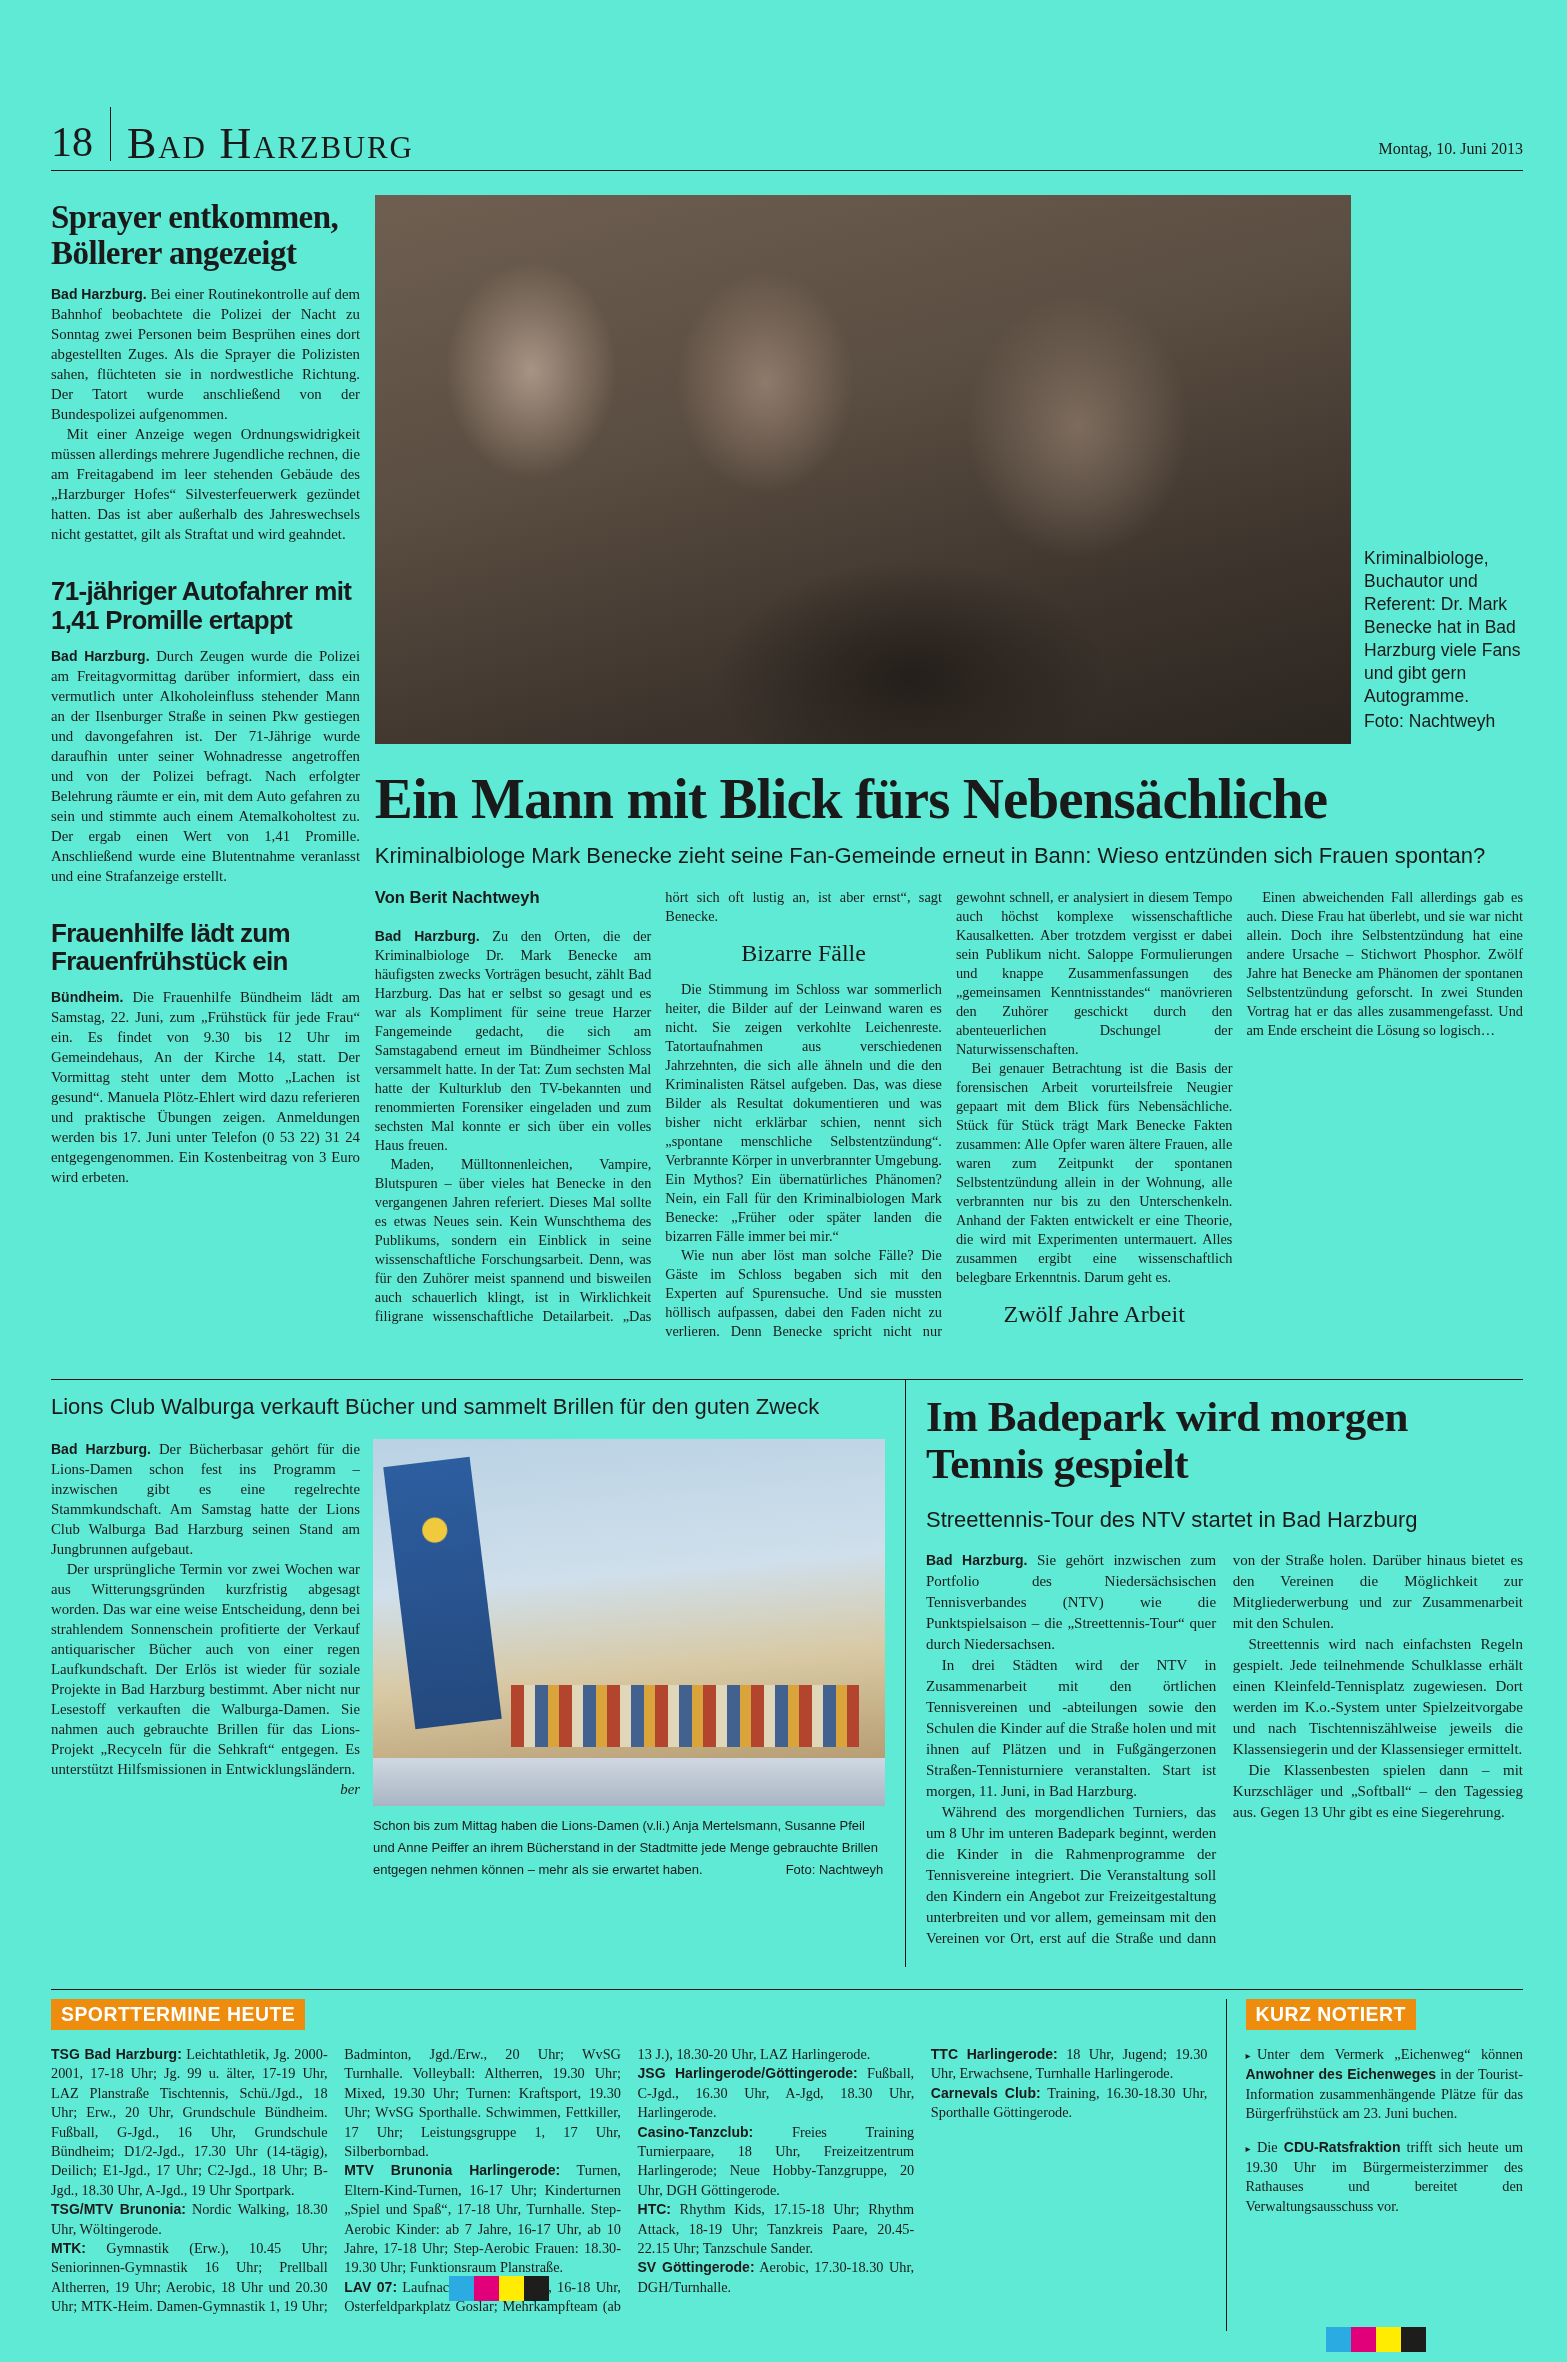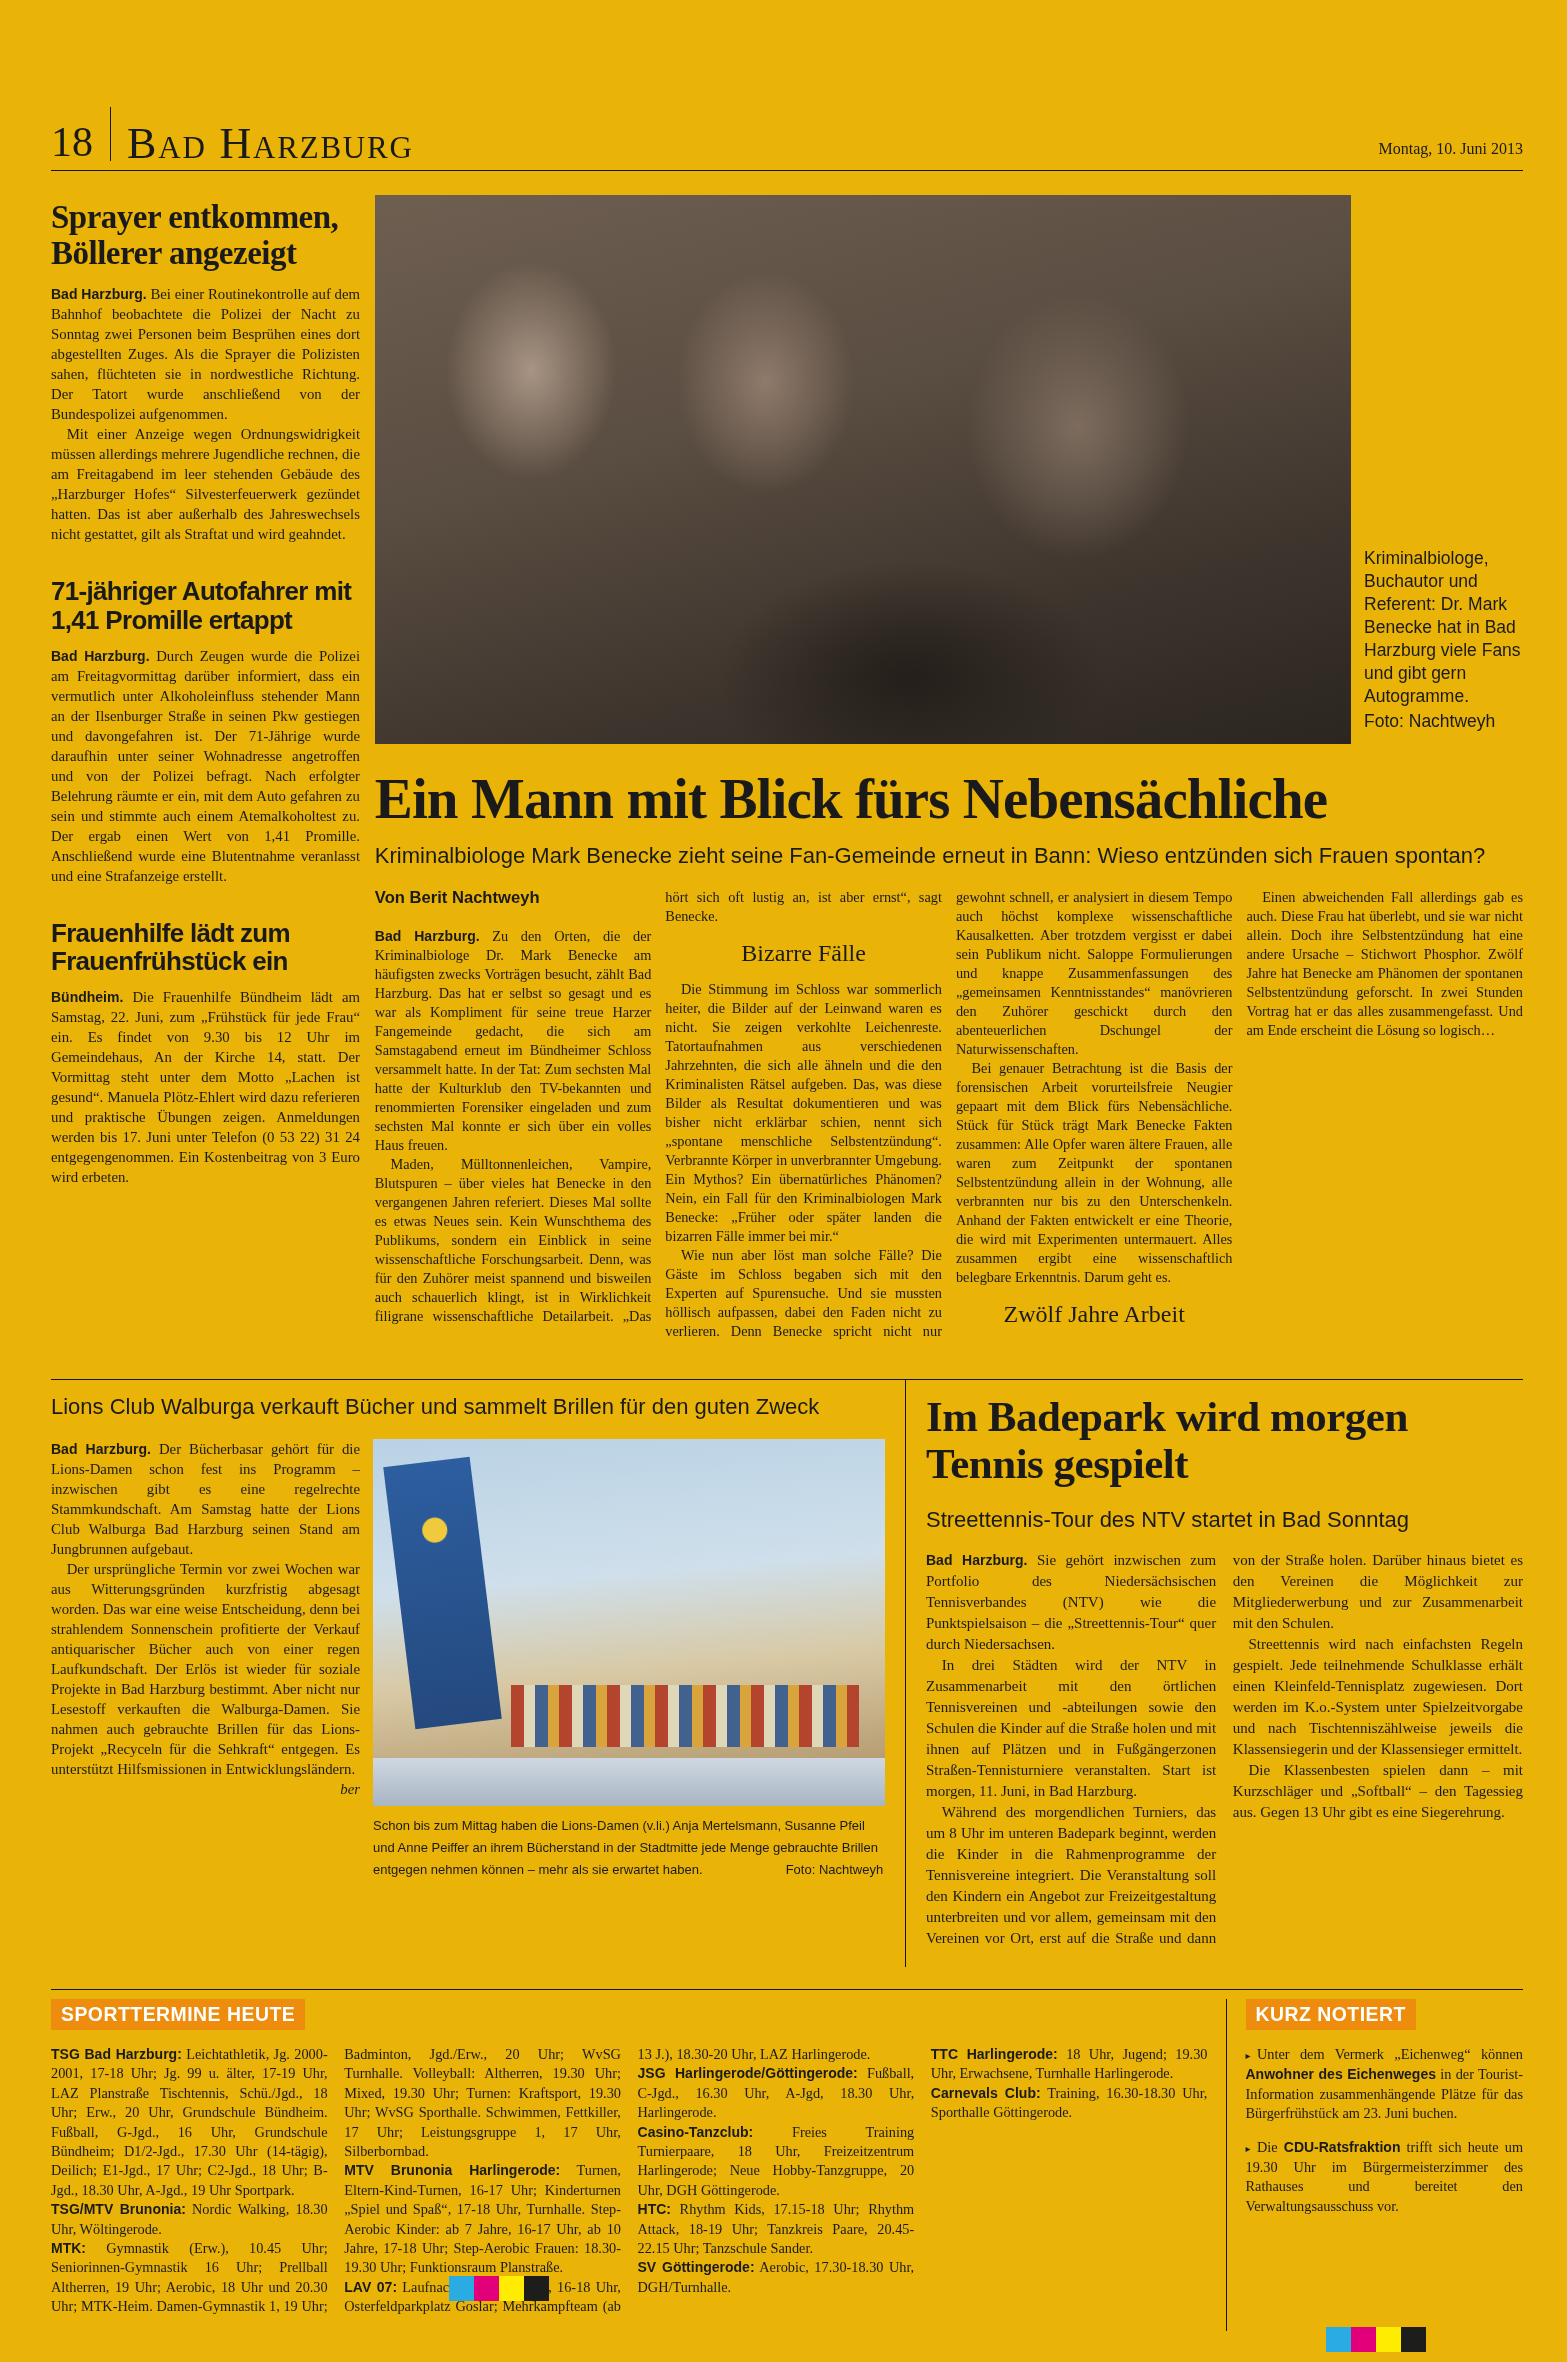--- a/index.html
+++ b/index.html
@@ -1,16 +1,16 @@
 <!DOCTYPE html>
 <html lang="de" style="font-size:14.8px"><head>
 <meta charset="utf-8">
 <style>
   html,body{margin:0;padding:0;background:#888;}
-  .page{width:1567px;height:2363px;background:#eab308;position:relative;overflow:hidden;
+  .page{width:1567px;height:2363px;background:#5eead4;position:relative;overflow:hidden;
         font-family:"Liberation Serif",serif;color:#1a1a1a;margin:0 auto;}
   
   .masthead{margin:0 44px 0 51px;padding-top:107px;padding-bottom:9.2px;
             display:flex;justify-content:space-between;align-items:flex-end;
             border-bottom:1.8px solid #151515;}
   .mast-left{display:flex;align-items:flex-end;gap:16.6px;}
   .pageno{font-size:42px;line-height:.85;}
   .mast-div{display:inline-block;width:0.9px;height:54px;background:#151515;}
   .section-name{font-variant:small-caps;font-size:44px;line-height:.8;letter-spacing:1.8px;}
   .mast-date{font-size:16px;padding-bottom:2.8px;}
@@ -160,21 +160,21 @@
           <figcaption class="pcap2">
             <span>Schon bis zum Mittag haben die Lions-Damen (v.li.) Anja Mertelsmann, Susanne Pfeil und Anne Peiffer an ihrem Bücherstand in der Stadtmitte jede Menge gebrauchte Brillen entgegen nehmen können – mehr als sie erwartet haben.</span>
             <span class="credit-abs">Foto: Nachtweyh</span>
           </figcaption>
         </figure>
       </div>
     </article>
 
     <article class="tennis">
       <h1 class="h-tennis">Im Badepark wird morgen Tennis gespielt</h1>
-      <p class="subhead">Streettennis-Tour des NTV startet in Bad Sonntag</p>
+      <p class="subhead">Streettennis-Tour des NTV startet in Bad Harzburg</p>
       <div class="cols2">
         <p class="body j"><b class="lead">Bad Harzburg.</b> <span>Sie gehört inzwischen zum Portfolio des Niedersächsischen Tennisverbandes (NTV) wie die Punktspielsaison – die „Streettennis-Tour“ quer durch Niedersachsen.</span></p>
         <p class="body j ind">In drei Städten wird der NTV in Zusammenarbeit mit den örtlichen Tennisvereinen und -abteilungen sowie den Schulen die Kinder auf die Straße holen und mit ihnen auf Plätzen und in Fußgängerzonen Straßen-Tennisturniere veranstalten. Start ist morgen, 11. Juni, in Bad Harzburg.</p>
         <p class="body j ind">Während des morgendlichen Turniers, das um 8 Uhr im unteren Badepark beginnt, werden die Kinder in die Rahmenprogramme der Tennisvereine integriert. Die Veranstaltung soll den Kindern ein Angebot zur Freizeitgestaltung unterbreiten und vor allem, gemeinsam mit den Vereinen vor Ort, erst auf die Straße und dann von der Straße holen. Darüber hinaus bietet es den Vereinen die Möglichkeit zur Mitgliederwerbung und zur Zusammenarbeit mit den Schulen.</p>
         <p class="body j ind">Streettennis wird nach einfachsten Regeln gespielt. Jede teilnehmende Schulklasse erhält einen Kleinfeld-Tennisplatz zugewiesen. Dort werden im K.o.-System unter Spielzeitvorgabe und nach Tischtenniszählweise jeweils die Klassensiegerin und der Klassensieger ermittelt.</p>
         <p class="body j ind">Die Klassenbesten spielen dann – mit Kurzschläger und „Softball“ – den Tagessieg aus. Gegen 13 Uhr gibt es eine Siegerehrung.</p>
       </div>
     </article>
   </section>
 

